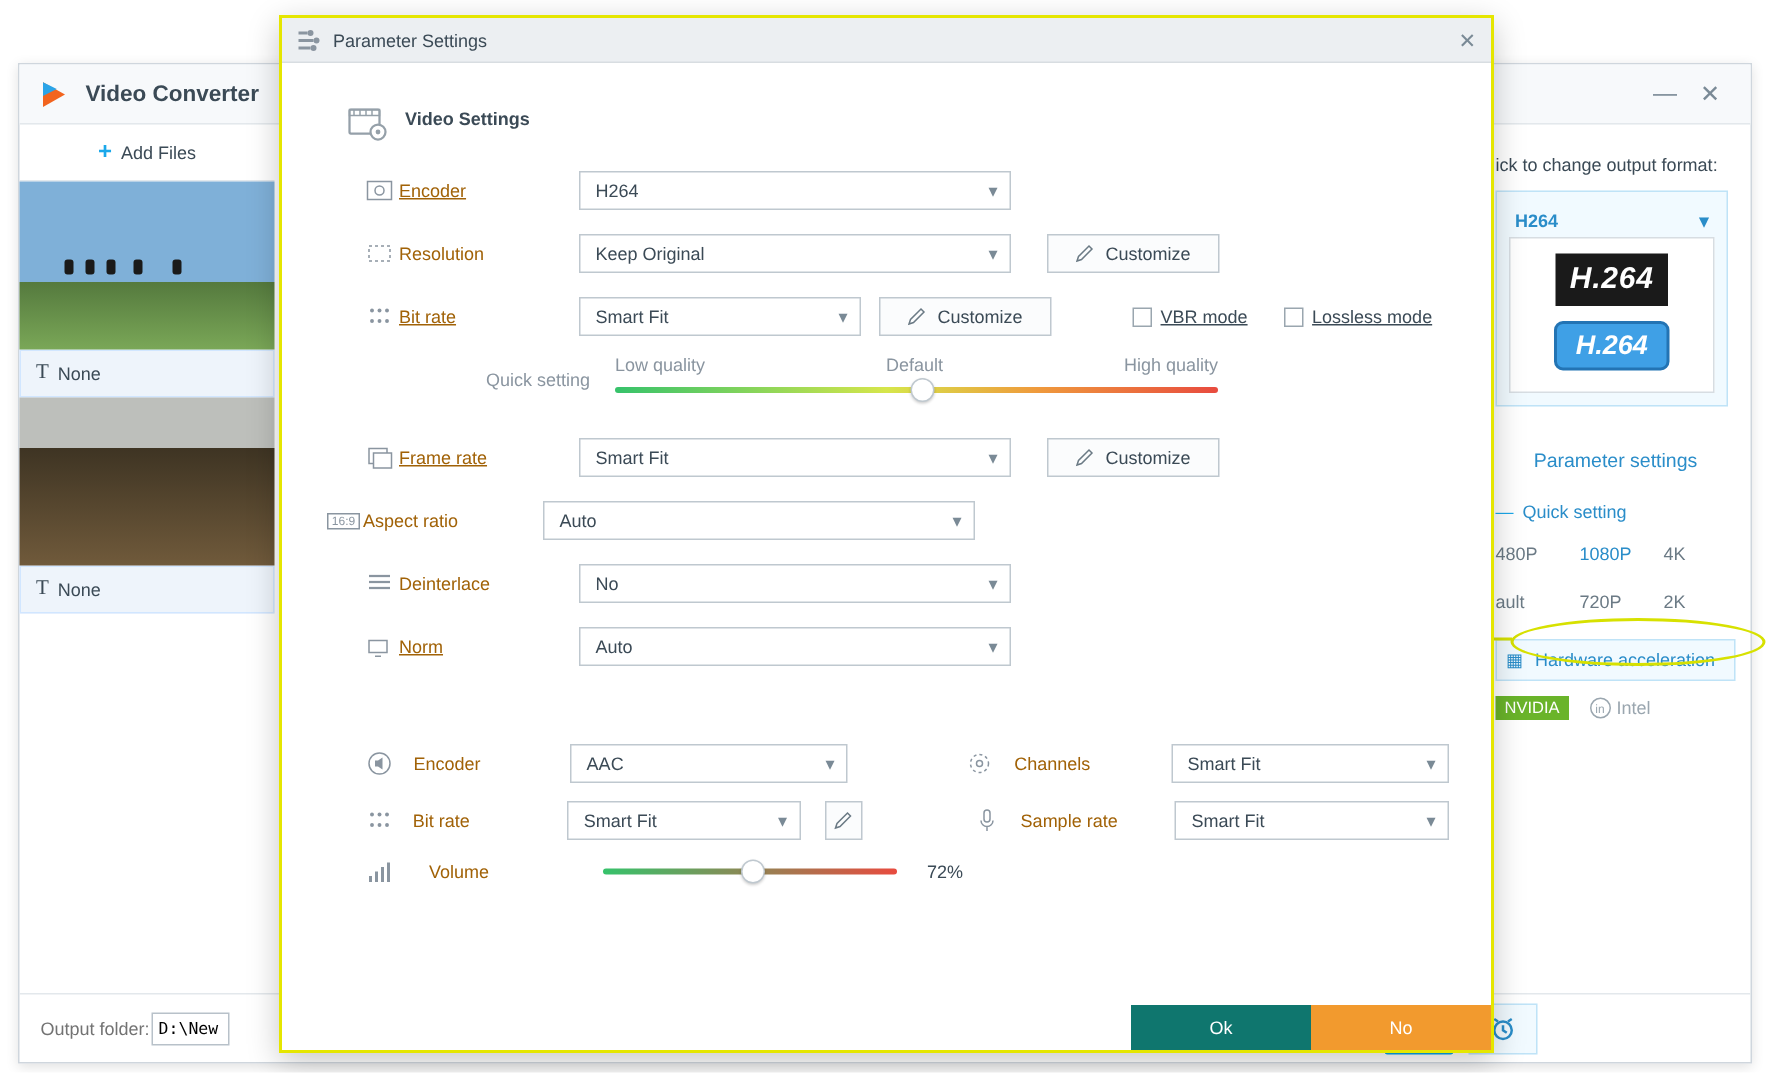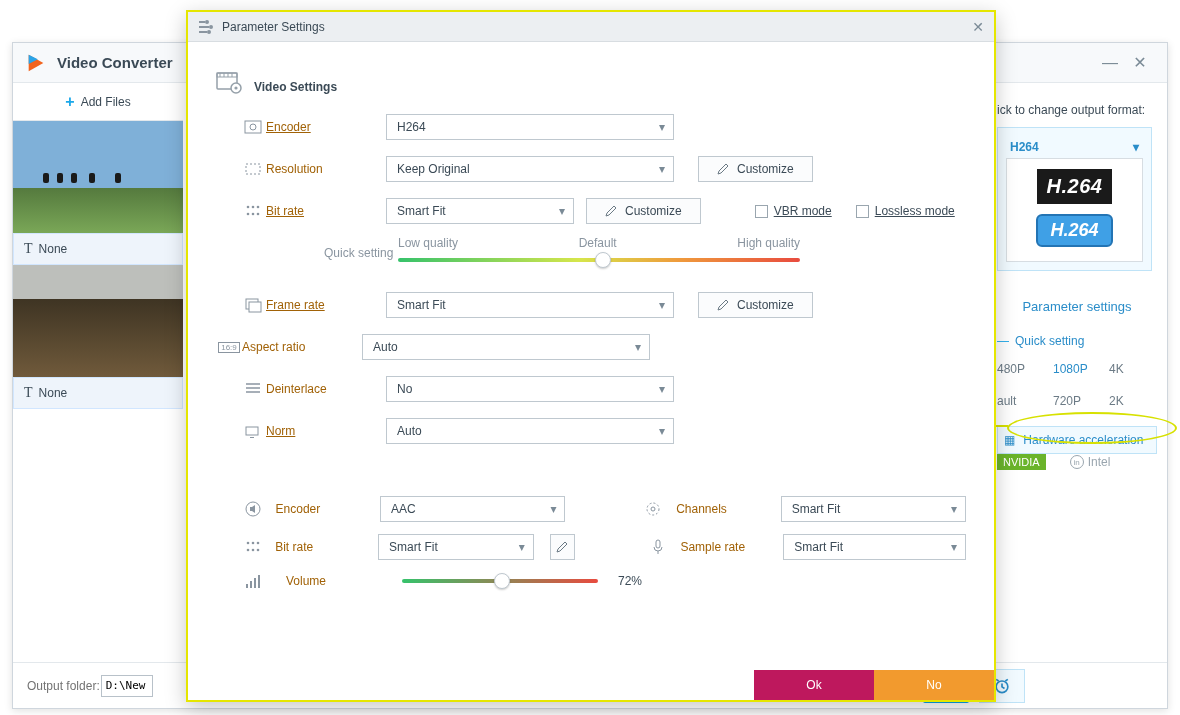--- a/index.html
+++ b/index.html
@@ -26,74 +26,74 @@
   .fmt-panel { border:1px solid #bfe3f7; background:#f1faff; padding:8px; width:155px; }
   .fmt-panel .fmt-head { display:flex; justify-content:space-between; color:#2a8dc9; font-size:14px; font-weight:600; padding:4px;}
   .fmt-box { background:#fff; border:1px solid #d7dde2; padding:10px 10px 14px; text-align:center;}
   .h264-big { display:inline-block; background:#1a1a1a; color:#fff; font-size:20px; font-weight:700; padding:6px 10px; letter-spacing:.5px; font-style:italic;}
   .h264-tag { display:inline-block; background:#3fa0e6; color:#fff; font-size:18px; font-weight:700; padding:4px 12px; border-radius:6px; margin-top:10px; border:2px solid #2374b4; font-style:italic;}
   .param-link { margin:28px 0 10px 0; display:block; text-align:center; color:#2a8dc9; font-size:13px; }
   .qs-label { color:#2a8dc9; display:flex; align-items:center; gap:6px; margin-top:20px;}
   .res-grid { margin-top:14px; display:grid; grid-template-columns:repeat(3,1fr); row-gap:18px; column-gap:8px; color:#6b7a85;}
   .res-grid span.hot{color:#2a8dc9;}
   .hwaccel { margin-top:18px; display:flex; align-items:center; gap:8px; color:#2a8dc9; background:#f1faff;border:1px solid #bfe3f7;padding:6px;}
-  .gpu-row { display:flex; gap:24px; align-items:center;}
+  .gpu-row { margin-top:10px; display:flex; gap:14px; align-items:center;}
 
   .bg-bottombar { position:absolute; left:0; right:0; bottom:0; height:46px; border-top:1px solid #e3e8ec; display:flex; align-items:center; padding:0 14px;}
   .bg-outfolder { color:#737373; margin-right:1px;}
   .bg-outinput { border:1px solid #b8c1c9; height:22px; padding:0 4px; width:52px; background:#fff; font-family:monospace;font-size:11px; }
   .bg-merge { margin-left:770px; width:46px; height:34px; background:#09a3e6; border-radius:2px; color:#fff;}
   .bg-bell { width:46px;height:34px;display:flex;align-items:center;justify-content:center;color:#2a8dc9;border:1px solid #bfe3f7;background:#f1faff;margin-left:10px;}
 
   
   .callout-ellipse { position:absolute; right:3px; top:412px; width:170px; height:32px; border:2px solid #d7e100; border-radius:50%; pointer-events:none;}
   .callout-arrow { position:absolute; right:172px; top:425px; width:32px; height:2px; background:#d7e100;}
   .callout-arrow::before{content:'';position:absolute;left:-9px;top:-4px;border:5px solid transparent;border-right:9px solid #d7e100;}
 
   
   .modal { position:absolute; left:186px; top:10px; width:810px; height:692px; background:#fff; border:2px solid #e5e600; box-shadow:0 6px 20px rgba(0,0,0,.22); display:flex; flex-direction:column;}
   .modal-titlebar { height:30px; background:#eceff2; display:flex; align-items:center; padding:0 10px; border-bottom:1px solid #d8dde1;}
   .modal-titlebar .ic { width:16px;height:16px;margin-right:8px;}
   .modal-title { color:#3b4a56; flex:1; }
   .modal-close { color:#7a8a96; font-size:14px;}
 
   .modal-body { flex:1; padding:22px 28px 0 28px; color:#3b4a56; overflow:hidden;}
-  .sect-hdr { display:flex; align-items:flex-end; gap:12px; font-weight:700; font-size:14px; color:#3b4a56; margin:8px 0 16px 0;}
+  .sect-hdr { display:flex; align-items:flex-start; gap:12px; font-weight:700; font-size:14px; color:#3b4a56; margin:8px 0 16px 16px;}
   .sect-hdr svg{color:#95a0a9;}
 
   .frow { display:flex; align-items:center; height:34px; margin-bottom:8px; }
   .flabel-ic { width:26px; display:flex; justify-content:center; color:#8a95a0;}
   .flabel { width:96px; color:#a16207;}
   .flabel.u { text-decoration:underline; }
   .sel { display:flex; align-items:center; justify-content:space-between; height:26px; border:1px solid #bfc8cf; background:#fff; padding:0 8px 0 10px; color:#3b4a56;}
   .sel .caret{color:#7a8a96;}
   .sel.w-xl{width:288px;} .sel.w-l{width:188px;} .sel.w-m{width:160px;}
   .btn { height:26px; display:inline-flex; align-items:center; gap:8px; border:1px solid #bfc8cf; background:#fbfcfd; padding:0 18px; color:#3b4a56;}
   .chk { display:inline-flex; align-items:center; gap:6px; }
   .chk .box { width:13px;height:13px;border:1px solid #9aa6af; background:#fff; }
   .chk span.t{ text-decoration:underline;}
   .gap8{margin-left:12px;} .gap16{margin-left:24px;} .gap40{margin-left:54px;}
 
   .quality-row { margin-left:108px; position:relative; height:36px; }
   .quality-row .qs-tag{position:absolute;left:0;top:10px;color:#8a95a0;}
-  .qbar-wrap { position:absolute; left:74px; top:0; width:402px;}
+  .qbar-wrap { position:absolute; left:86px; top:0; width:402px;}
   .qlabels{display:flex;justify-content:space-between;color:#8a95a0;}
   .qbar{position:relative;height:4px;margin-top:8px;background:linear-gradient(90deg,#36c26b 0%,#d6e64b 45%, #ef9a3c 70%, #e84b3f 100%);border-radius:2px;}
   .qknob{position:absolute;left:49%;top:-6px;width:16px;height:16px;border-radius:50%;background:#fff;border:1px solid #bfc8cf;box-shadow:0 1px 2px rgba(0,0,0,.2);}
 
   .audio-sect { margin-top:48px; }
   .vol-row { margin-top:12px; display:flex; align-items:center; gap:12px;}
   .volbar{position:relative;width:196px;height:4px;background:linear-gradient(90deg,#36c26b,#e84b3f);border-radius:2px;}
   .volbar .qknob{left:47%;}
 
   .modal-footer { height:30px; display:flex;}
   .mf-spacer{flex:1;}
   .mf-btn { width:120px; display:flex; align-items:center; justify-content:center; color:#fff;}
   .mf-saveas{background:#1ba8ea;margin-left:60px;width:140px;}
-  .mf-ok{background:#be185d;}
+  .mf-ok{background:#0f766e;}
   .mf-no{background:#f29a2e;}
 
   .mini-ic { width:18px;height:18px;display:inline-block;}
   .pencil-btn{width:26px;height:26px;display:inline-flex;align-items:center;justify-content:center;border:1px solid #bfc8cf;background:#fbfcfd;margin-left:6px;color:#6b7a85;}
 </style>
 </head>
 <body>
 
 <div class="app-window">
   <div class="app-titlebar">

